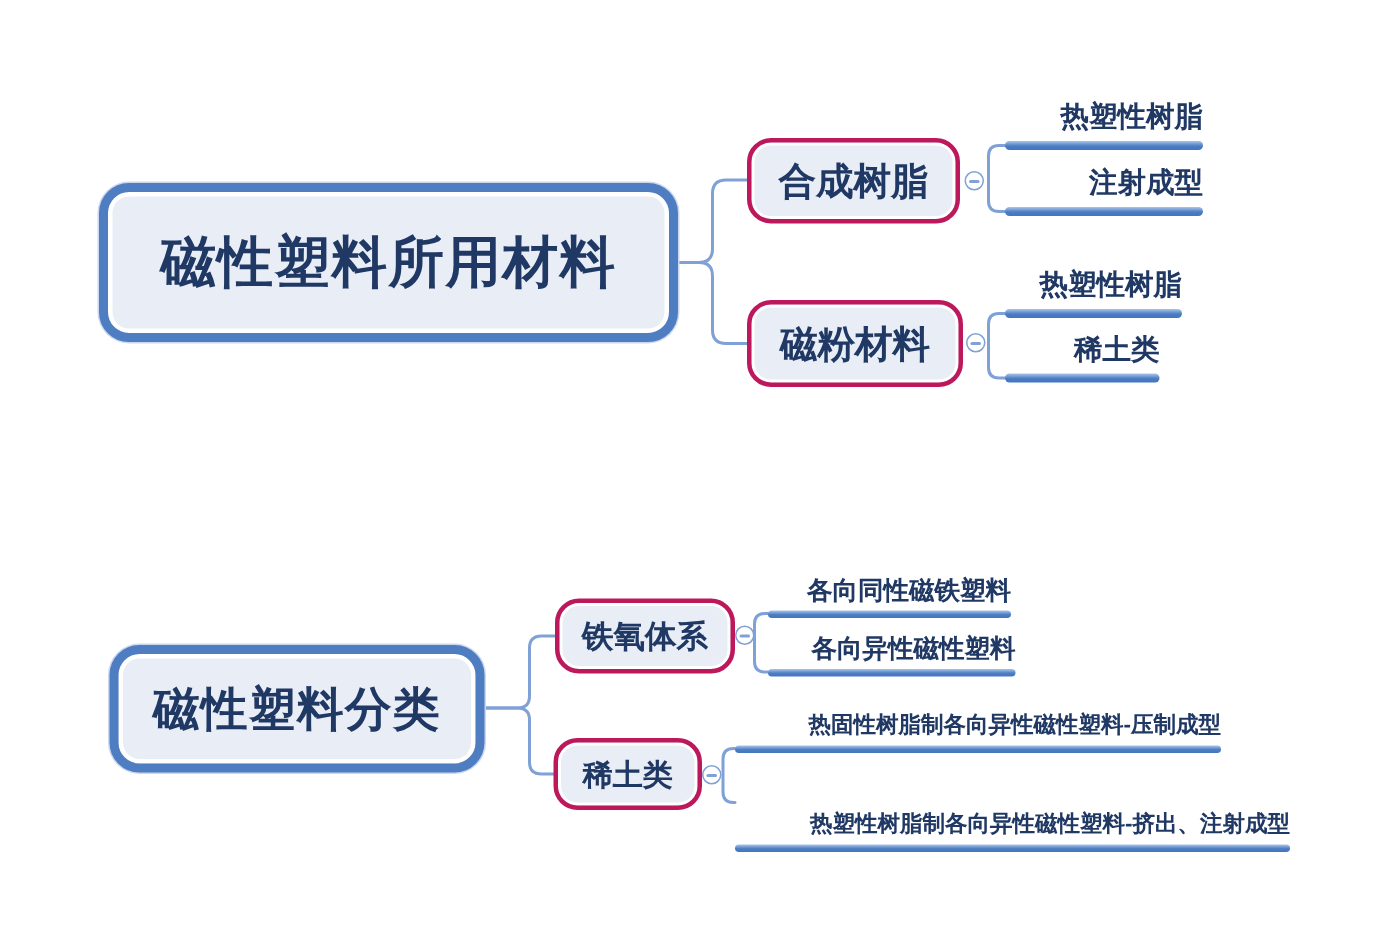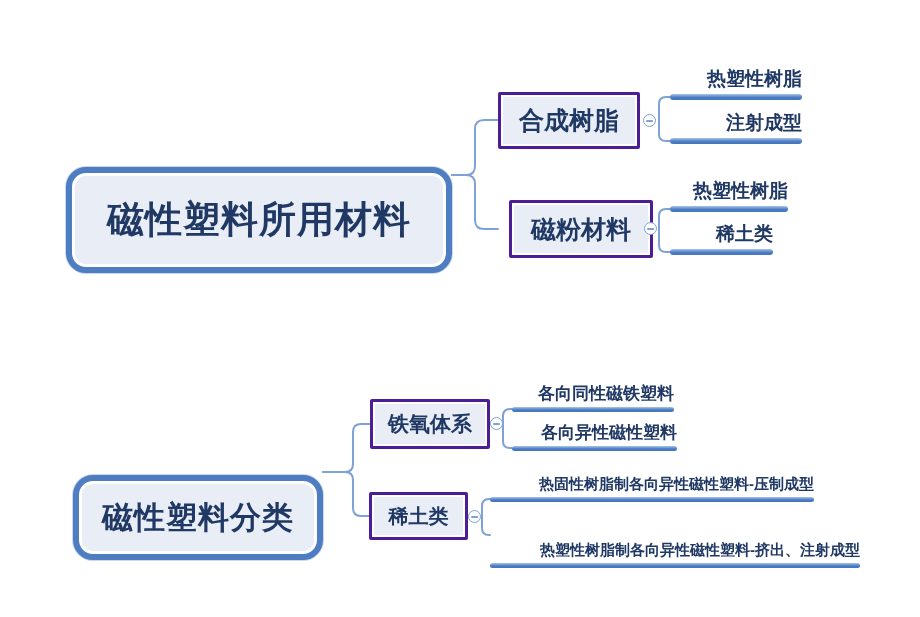--- a/index.html
+++ b/index.html
@@ -18,31 +18,30 @@
     background:#e8edf6;
     color:#203864;
     font-weight:bold;
     white-space:nowrap;
     z-index:2;
   }
   .root-node{
     border:6px solid #4f7dc1;
     border-radius:20px;
     box-shadow:inset 0 0 0 3px #ffffff, 0 0 0 1px #c9d8ee;
-    margin-top:45px;
   }
   .branch-node{
-    border:3px solid #4c1d95;
-    border-radius:2px;
+    border:3px solid #be185d;
+    border-radius:16px;
     box-shadow:inset 0 0 0 2px #ffffff;
   }
   .m1-root{left:66px;top:122px;width:386px;height:106px;font-size:37px;letter-spacing:1px;}
   .m2-root{left:73px;top:430px;width:250px;height:85px;font-size:31px;letter-spacing:1px;}
   .m1-b1{left:498px;top:92px;width:142px;height:57px;font-size:25px;}
-  .m1-b2{left:498px;top:200px;width:144px;height:58px;font-size:25px;margin-left:11px;}
+  .m1-b2{left:498px;top:200px;width:144px;height:58px;font-size:25px;}
   .m2-b1{left:370px;top:399px;width:120px;height:50px;font-size:21px;}
   .m2-b2{left:369px;top:492px;width:99px;height:48px;font-size:20px;}
   .leaf{position:absolute;text-align:right;z-index:2;}
   .leaf-label{
     font-weight:bold;color:#203864;white-space:nowrap;
   }
   .leaf-lg .leaf-label{font-size:19px;line-height:25px;}
   .leaf-md .leaf-label{font-size:17px;line-height:22px;}
   .leaf-sm .leaf-label{font-size:15px;line-height:22px;}
   .leaf-bar{

